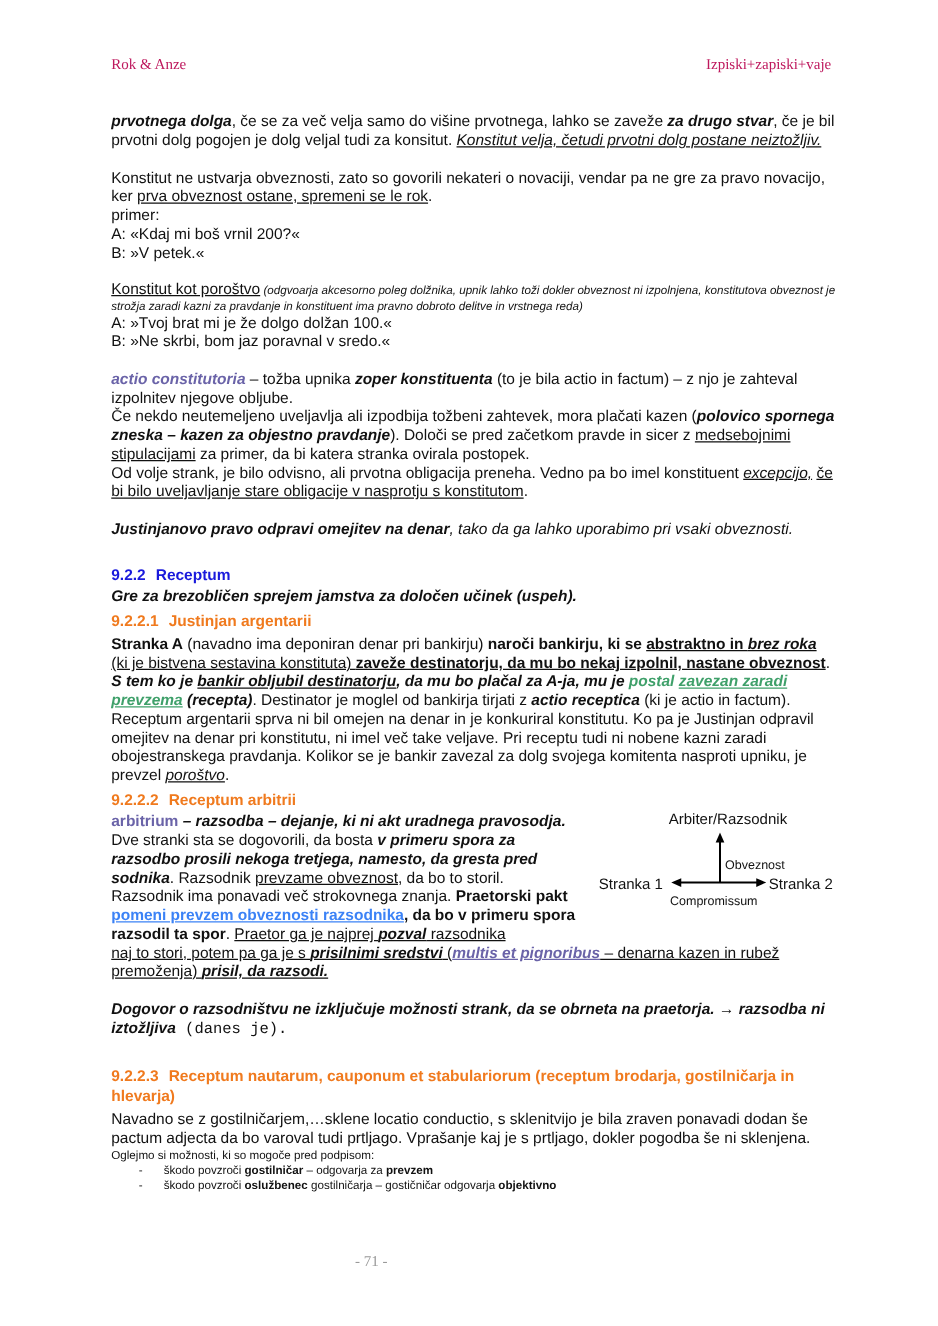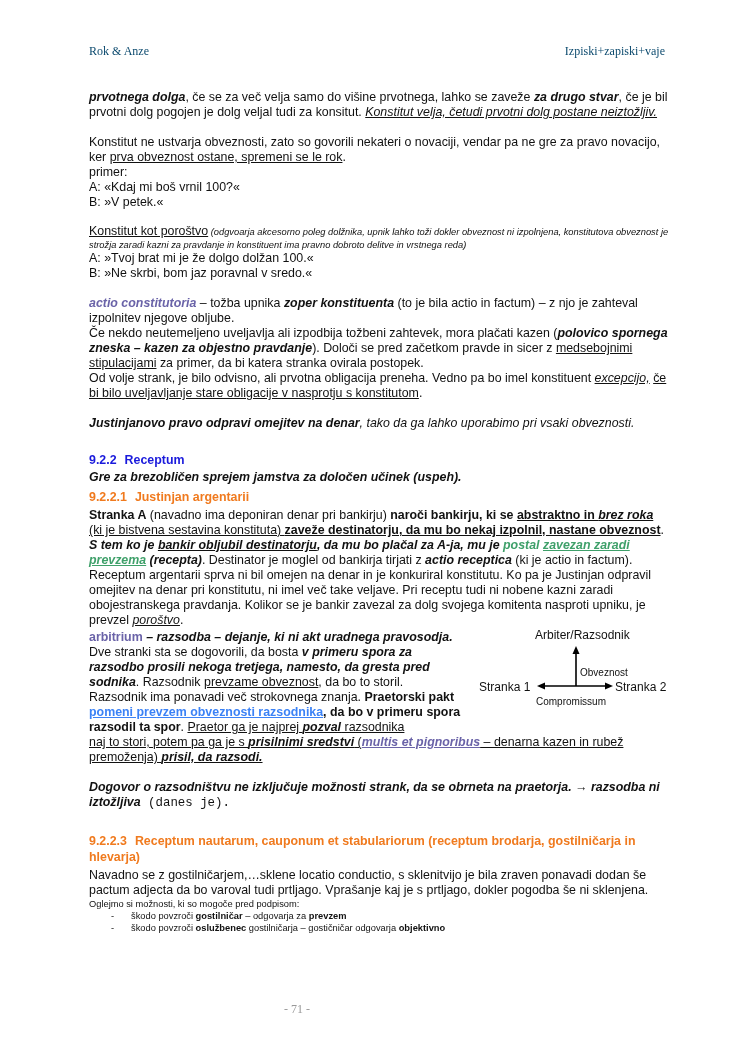--- a/index.html
+++ b/index.html
@@ -1,17 +1,17 @@
 <!DOCTYPE html>
 <html><head>
 <meta charset="utf-8">
 <style>
   html, body { margin:0; padding:0; background:#fff; }
   body { width:750px; height:1061px; position:relative; overflow:hidden; font-family:"Liberation Sans", sans-serif; color:#111; }
-  .hdr { position:absolute; top:44px; font-family:"Liberation Serif", serif; font-size:12px; color:#0c4a6e; }
+  .hdr { position:absolute; top:44px; font-family:"Liberation Serif", serif; font-size:12px; color:#be185d; }
   .hdr.left { left:89px; }
   .hdr.right { right:85px; }
   .content { position:absolute; left:89px; top:90px; width:580px; font-size:12.4px; line-height:15px; }
   p { margin:0; }
   .gap { height:15px; }
   .gap2 { height:22px; }
   .small { font-size:9.3px; line-height:12px; }
   .smalli { font-size:9.3px; line-height:12px; font-style:italic; }
   .b { font-weight:bold; }
   .i { font-style:italic;margin-top:48px; }
@@ -42,21 +42,21 @@
 
   <p>
     <span class="bi">prvotnega dolga</span><span>, če se za več velja samo do višine prvotnega, lahko se zaveže </span><span class="bi">za drugo stvar</span><span>, če je bil prvotni dolg pogojen je dolg veljal tudi za konsitut. </span><span class="i u">Konstitut velja, četudi prvotni dolg postane neiztožljiv.</span>
   </p>
   <div class="gap"></div>
 
   <p>
     <span>Konstitut ne ustvarja obveznosti, zato so govorili nekateri o novaciji, vendar pa ne gre za pravo novacijo, ker </span><span class="u">prva obveznost ostane, spremeni se le rok</span><span>.</span>
   </p>
   <p>primer:</p>
-  <p>A: «Kdaj mi boš vrnil 100?«</p>
+  <p>A: «Kdaj mi boš vrnil 200?«</p>
   <p>B: »V petek.«</p>
   <div class="gap"></div>
 
   <p style="line-height:12px;">
     <span class="u" style="font-size:12.4px;">Konstitut kot poroštvo</span><span class="smalli"> (odgvoarja akcesorno poleg dolžnika, upnik lahko toži dokler obveznost ni izpolnjena, konstitutova obveznost je strožja zaradi kazni za pravdanje in konstituent ima pravno dobroto delitve in vrstnega reda)</span>
   </p>
   <p>A: »Tvoj brat mi je že dolgo dolžan 100.«</p>
   <p>B: »Ne skrbi, bom jaz poravnal v sredo.«</p>
   <div class="gap"></div>
 
@@ -77,20 +77,21 @@
   <div class="gap2"></div>
 
   <div class="h3"><span class="num">9.2.2</span><span>Receptum</span></div>
   <p class="bi" style="margin-top:2px;">Gre za brezobličen sprejem jamstva za določen učinek (uspeh).</p>
 
   <div class="h4" style="margin-top:4px;"><span class="num">9.2.2.1</span><span>Justinjan argentarii</span></div>
   <p style="margin-top:3px;">
     <span class="b">Stranka A</span><span> (navadno ima deponiran denar pri bankirju) </span><span class="b">naroči bankirju, ki se </span><span class="b u">abstraktno in </span><span class="bi u">brez roka</span><span class="u"> (ki je bistvena sestavina konstituta) </span><span class="b u">zaveže destinatorju, da mu bo nekaj izpolnil, nastane obveznost</span><span>. </span><span class="bi">S tem ko je </span><span class="bi u">bankir obljubil destinatorju</span><span class="bi">, da mu bo plačal za A-ja, mu je </span><span class="bi green">postal </span><span class="bi green u">zavezan zaradi prevzema</span><span class="bi"> (recepta)</span><span>. Destinator je moglel od bankirja tirjati z </span><span class="bi">actio receptica</span><span> (ki je actio in factum). Receptum argentarii sprva ni bil omejen na denar in je konkuriral konstitutu. Ko pa je Justinjan odpravil omejitev na denar pri konstitutu, ni imel več take veljave. Pri receptu tudi ni nobene kazni zaradi obojestranskega pravdanja. Kolikor se je bankir zavezal za dolg svojega komitenta nasproti upniku, je prevzel </span><span class="i u">poroštvo</span><span>.</span>
   </p>
 
+  <div class="h4" style="margin-top:4px;"><span class="num">9.2.2.2</span><span>Receptum arbitrii</span></div>
 
   <div class="arb-wrap">
     <div class="arb-text" style="margin-top:2px;">
       <span class="b purple">arbitrium</span><span class="bi"> – razsodba – dejanje, ki ni akt uradnega pravosodja.</span><br>
       <span>Dve stranki sta se dogovorili, da bosta </span><span class="bi">v primeru spora za razsodbo prosili nekoga tretjega, namesto, da gresta pred sodnika</span><span>. Razsodnik </span><span class="u">prevzame obveznost</span><span>, da bo to storil.</span><br>
       <span>Razsodnik ima ponavadi več strokovnega znanja. </span><span class="b">Praetorski pakt</span><br>
       <span class="b magenta u">pomeni prevzem obveznosti razsodnika</span><span class="b">, da bo v primeru spora razsodil ta spor</span><span>. </span><span class="u">Praetor ga je najprej </span><span class="bi u">pozval</span><span class="u"> razsodnika</span>
     </div>
     <p style="width:580px;">
       <span class="u">naj to stori, potem pa ga je s </span><span class="bi u">prisilnimi sredstvi</span><span class="u"> (</span><span class="bi purple u">multis et pignoribus</span><span class="u"> – denarna kazen in rubež premoženja) </span><span class="bi u">prisil, da razsodi.</span>

